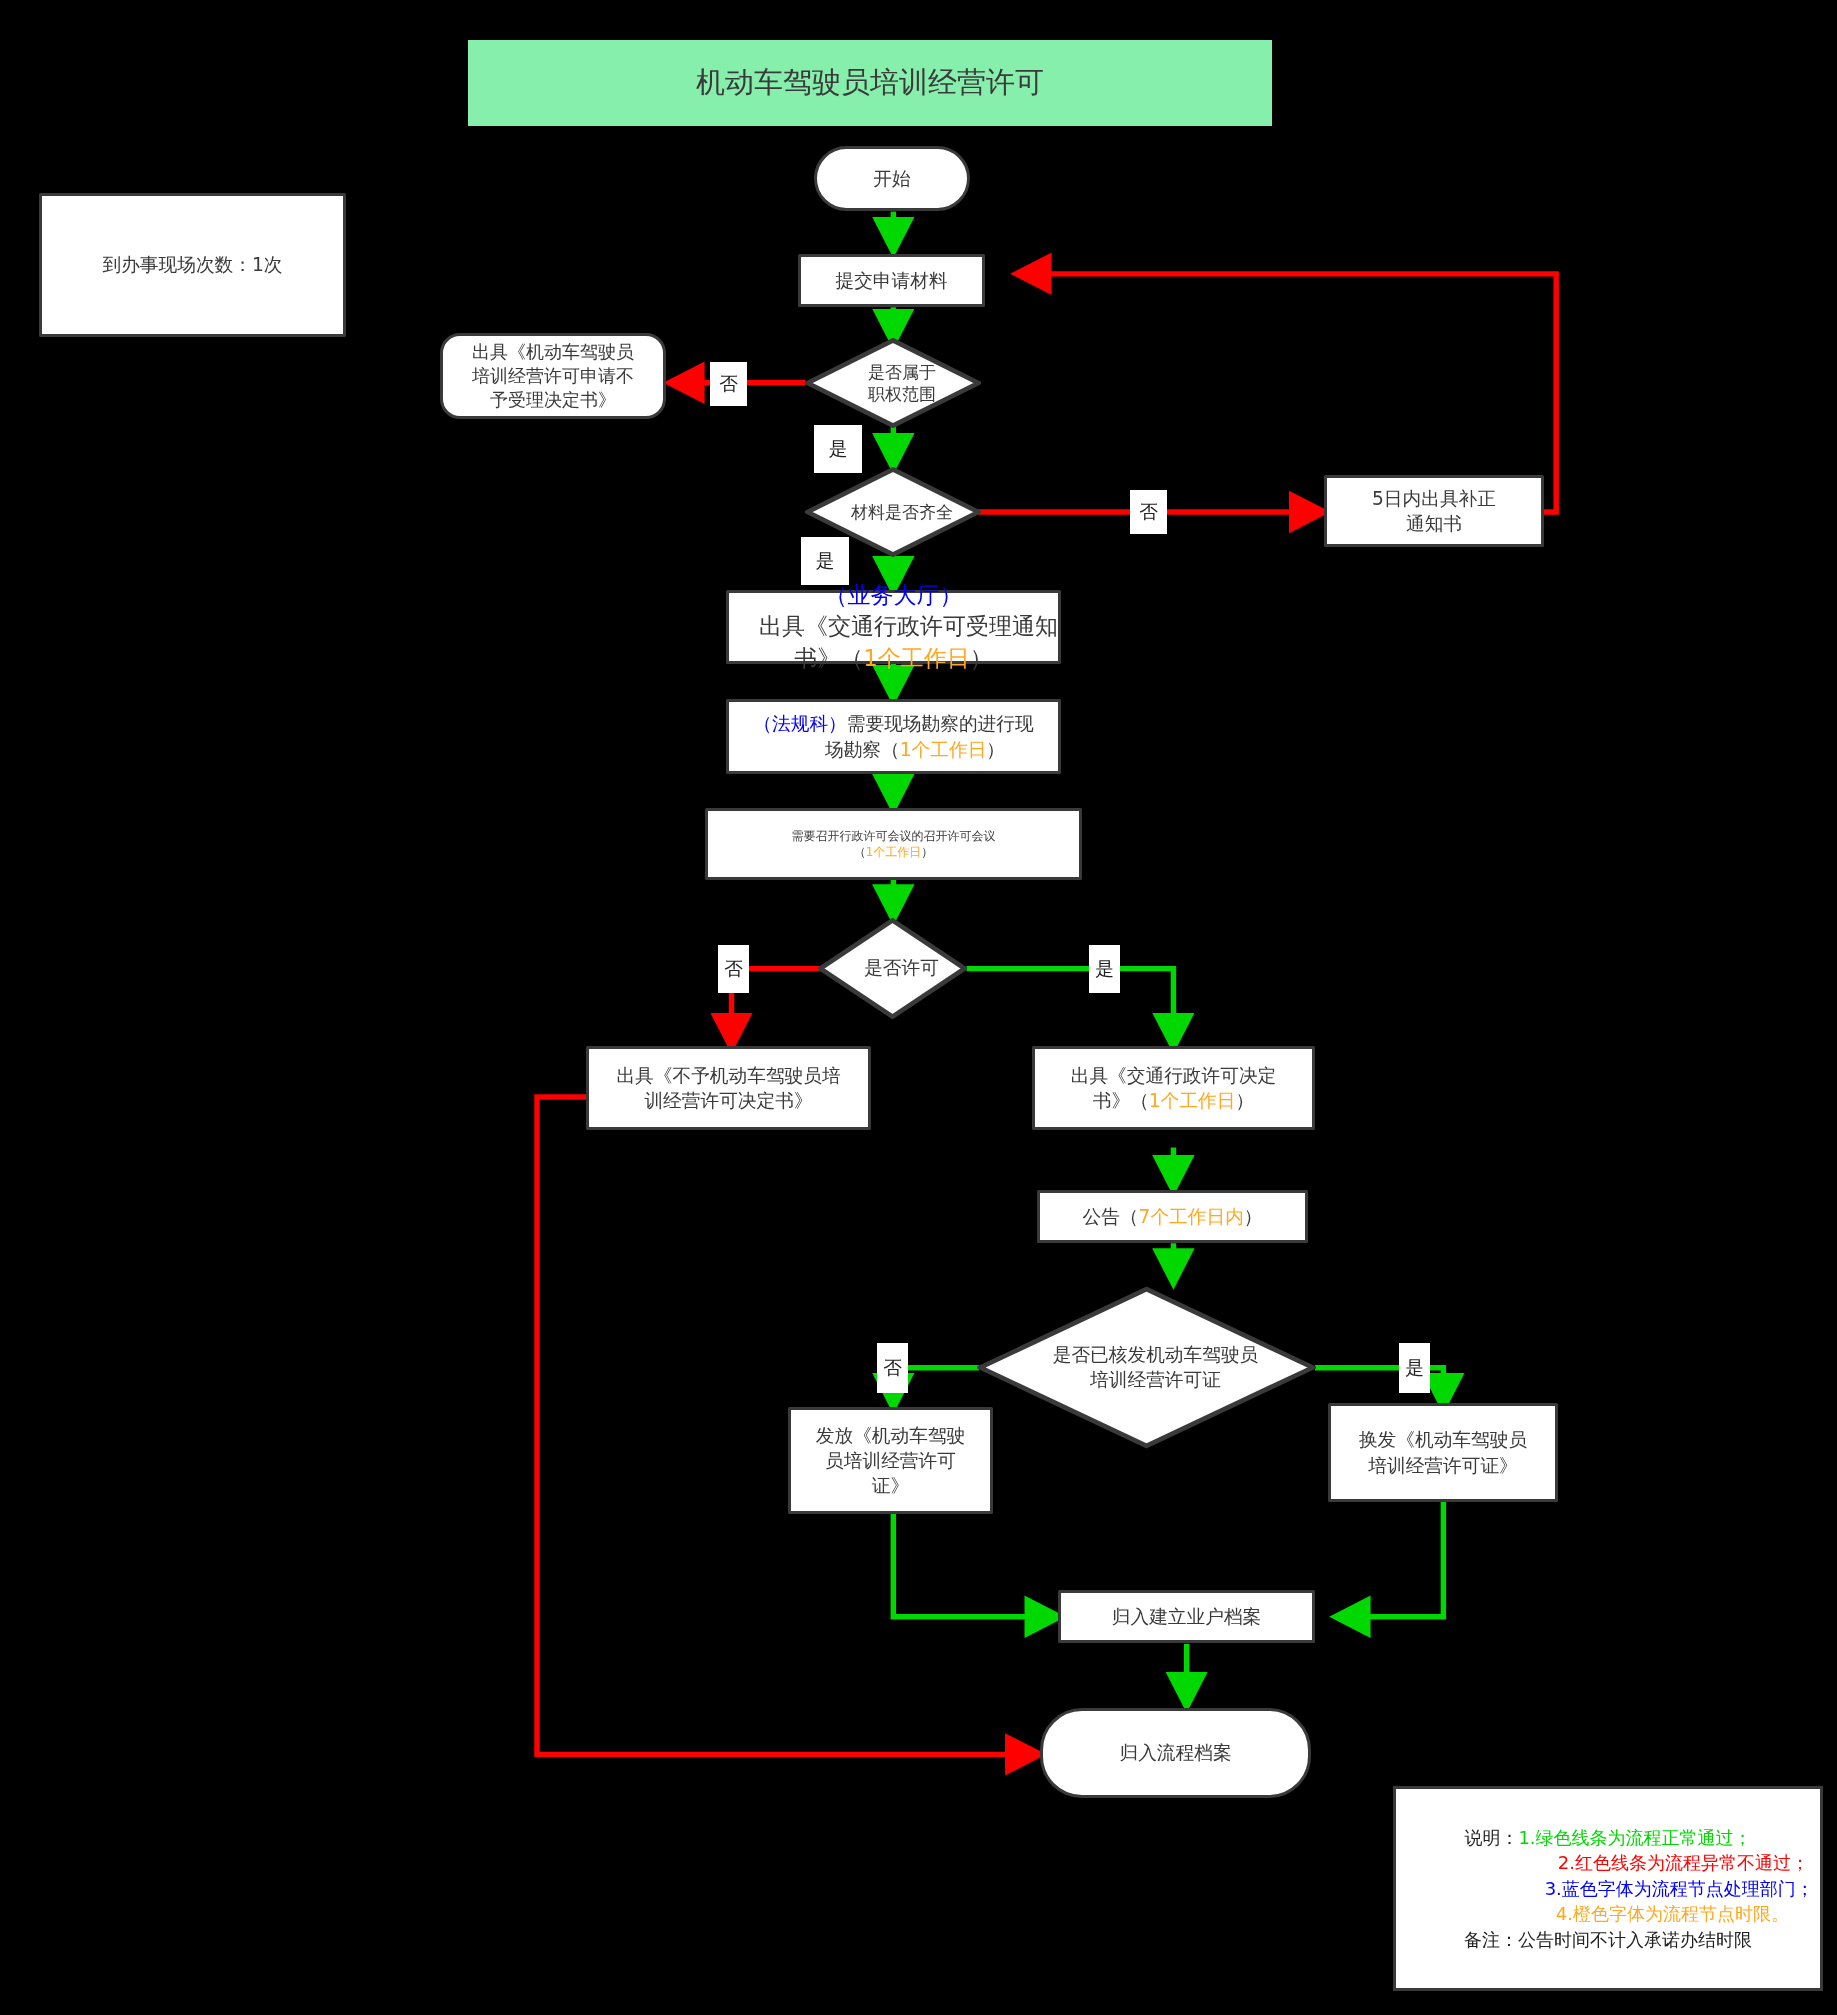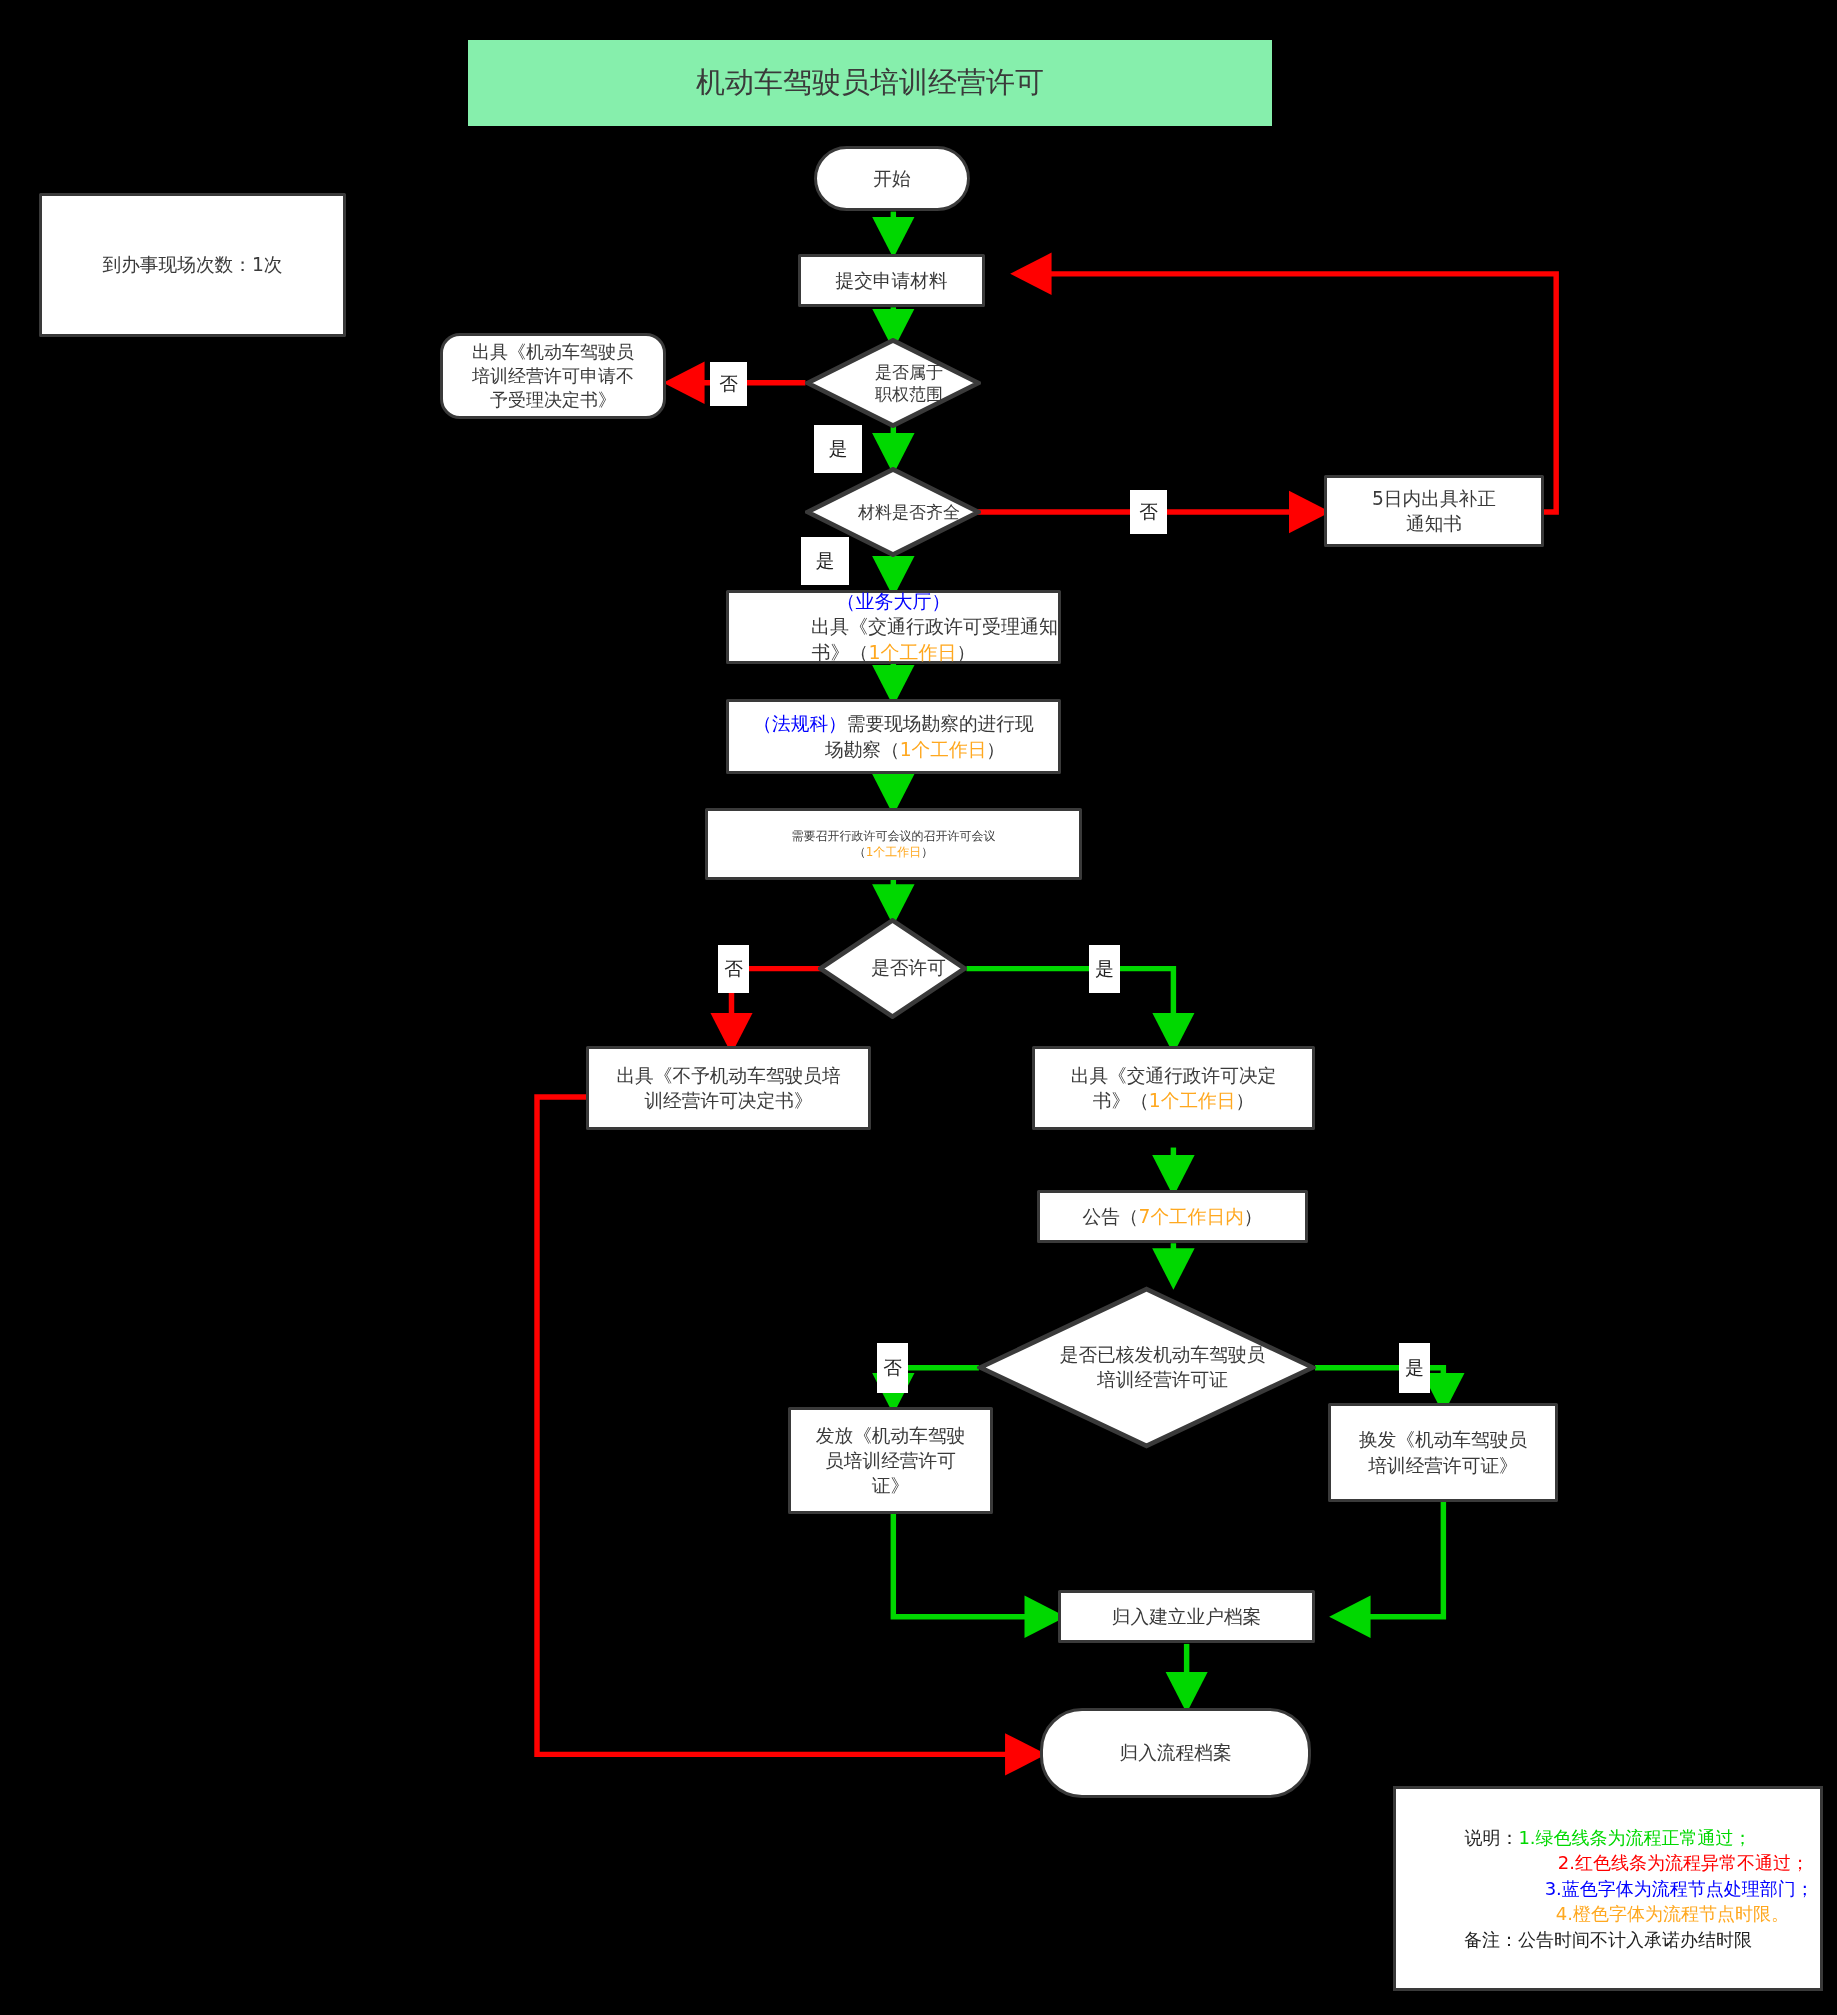--- a/index.html
+++ b/index.html
@@ -21,21 +21,21 @@
         align-items:center;justify-content:center;color:#222;}
   .legend .ln{white-space:nowrap;}
   .lbl-blue{color:#0000ff;}
   .lbl-orange{color:#ffa81f;}
   .lg-green{color:#00d800;}
   .lg-red{color:#ff0000;}
   .lg-blue{color:#0000ff;}
   .lg-orange{color:#ffa81f;}
   .lg-black{color:#222;}
   .diamond-wrap{position:absolute;}
-  .diamond-txt{position:absolute;left:16px;top:0;width:100%;height:100%;
+  .diamond-txt{position:absolute;left:9px;top:0;width:100%;height:100%;
         display:flex;align-items:center;justify-content:center;text-align:center;
         color:#3a3a3a;line-height:1.3;}
 </style>
 </head>
 <body>
 
 <div id="canvas">
 
   <svg viewBox="0 0 2362 2590">
     <defs>
@@ -141,21 +141,21 @@
 
   <div class="edge-label" style="left:801px;top:537px;width:48px;height:48px;font-size:18.7px;">
     <span>是</span>
   </div>
 
   <div class="node rect" style="left:1324px;top:475px;width:220px;height:72px;font-size:18.7px;white-space:pre-line;">
     <span>5日内出具补正
 通知书</span>
   </div>
 
-  <div class="node rect" style="left:726px;top:590px;width:335px;height:74px;font-size:19px;flex-direction:column;">
+  <div class="node rect" style="left:726px;top:590px;width:335px;height:74px;font-size:23px;flex-direction:column;">
     <div style="width:100%;text-align:center;">
       <span class="lbl-blue">（业务大厅）</span>
     </div>
     <div style="width:100%;text-align:right;">
       <span>出具《交通行政许可受理通知</span>
     </div>
     <div style="width:100%;text-align:center;">
       <span>书》（</span><span class="lbl-orange">1个工作日</span><span>）</span>
     </div>
   </div>

